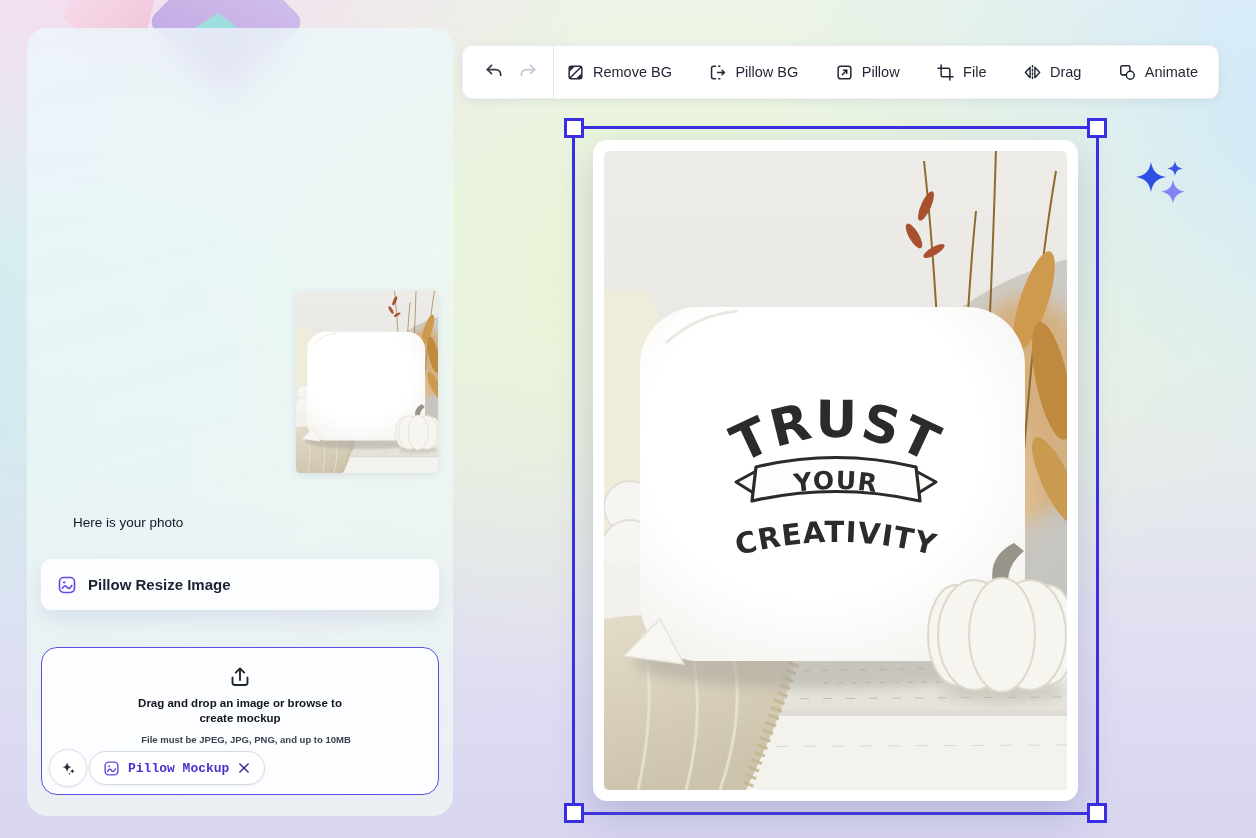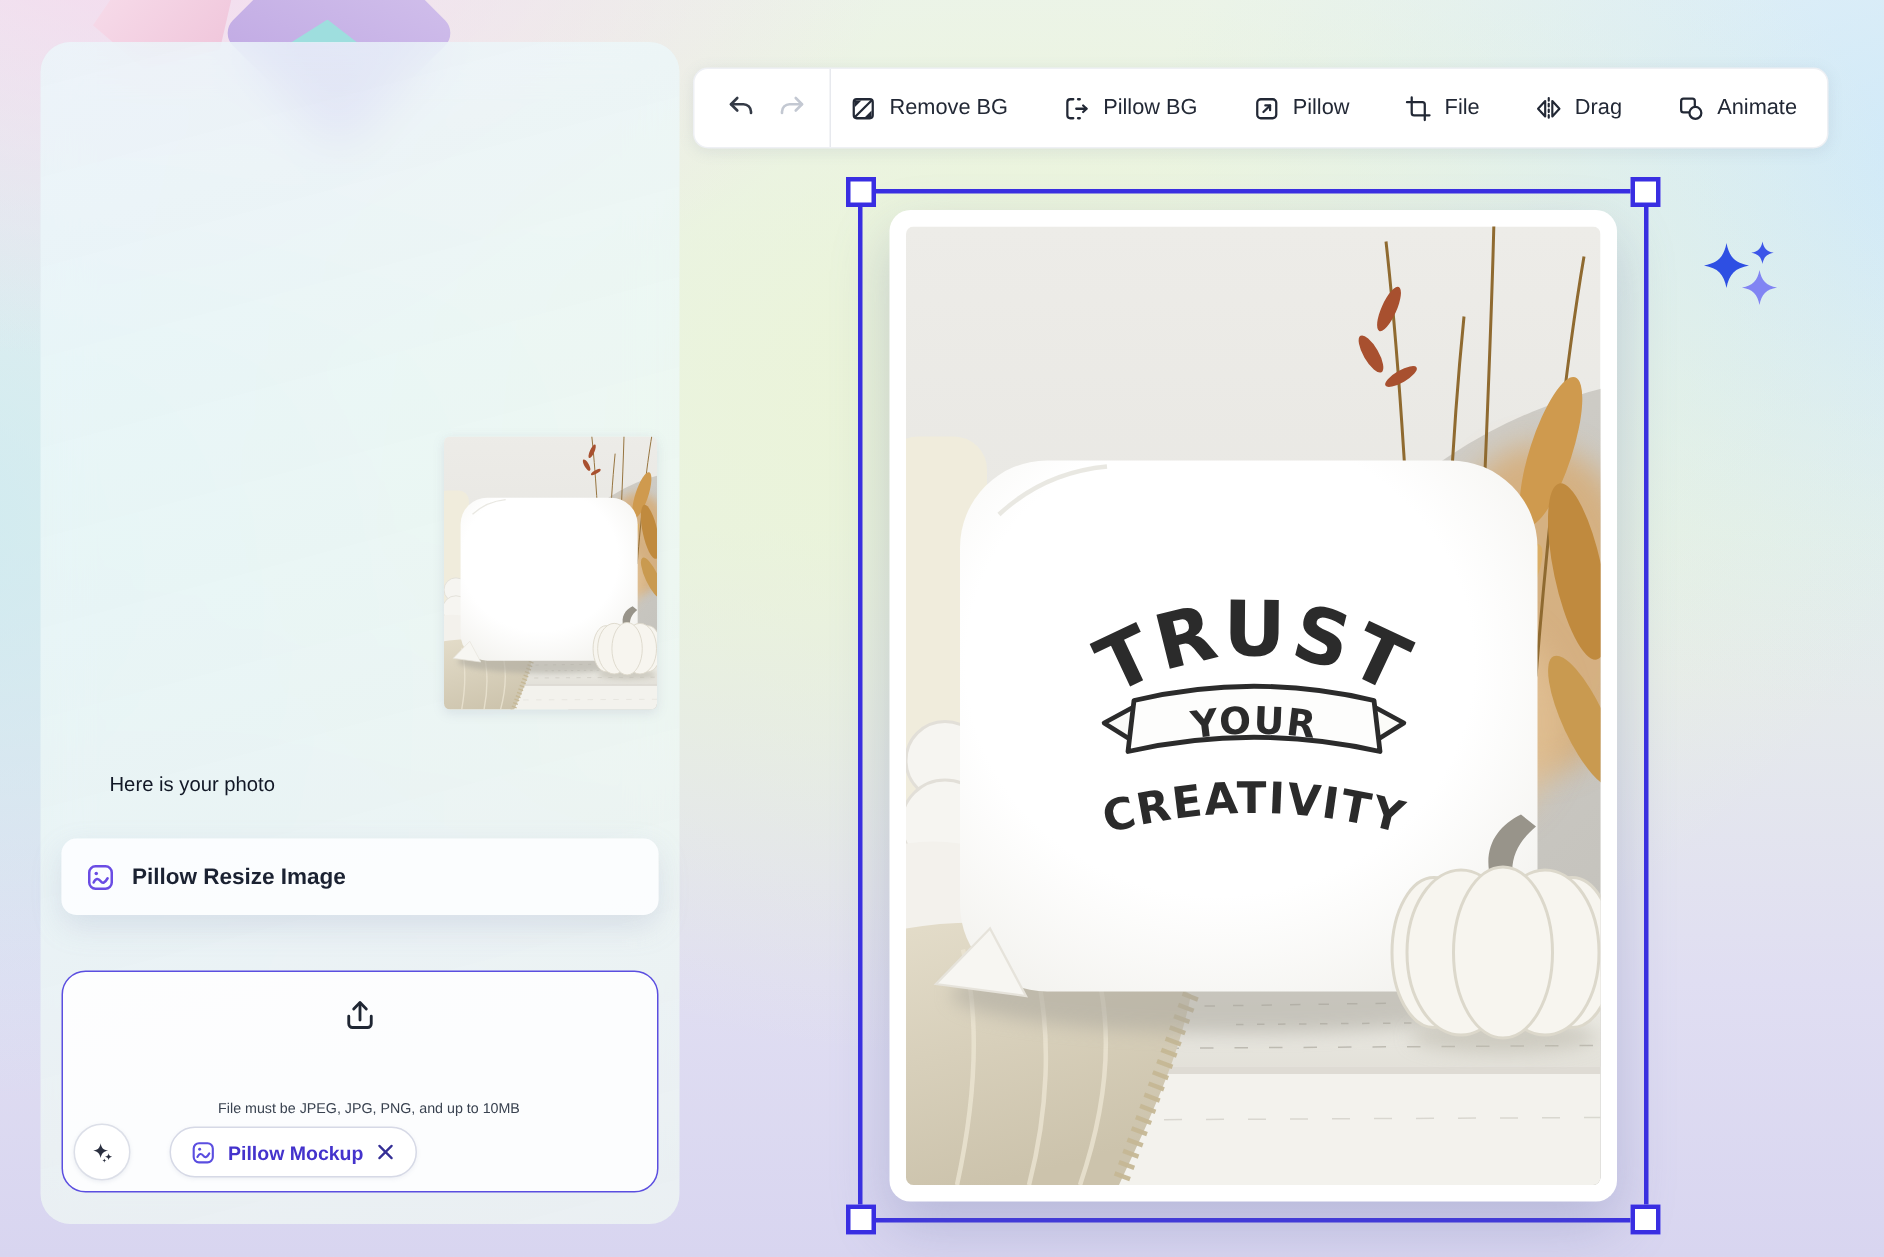--- a/index.html
+++ b/index.html
@@ -45,22 +45,22 @@
   .attach-card .aicon{ width:20px; height:20px; color:#6a4ce4; flex:0 0 auto; display:flex; }
   .attach-card .alabel{ font-size:15px; font-weight:bold; color:#1b2232; }
 
   .upload-box{ position:absolute; left:14px; top:619px; width:398px; height:148px;
     background:rgba(255,255,255,.88); border:1.6px solid #5b4ee0; border-radius:16px; }
   .up-icon{ position:absolute; left:50%; top:17px; transform:translateX(-50%);
     width:24px; height:24px; color:#1f2633; }
   .up-title{ position:absolute; left:0; right:0; top:48px; text-align:center;
     font-size:11.5px; font-weight:bold; color:#10151f; line-height:15px; }
   .up-hint{ position:absolute; left:12px; right:0; top:86px; text-align:center;
-    font-size:9.5px; color:#394250; }
-  .chip-row{ position:absolute; left:7px; bottom:7px; display:flex; align-items:center; gap:26px; }
+    font-size:9.5px; color:#394250;font-weight:bold; }
+  .chip-row{ position:absolute; left:7px; bottom:7px; display:flex; align-items:center; gap:2px;font-family:Liberation Mono, monospace; }
   .icon-circle-btn{ width:38px; height:38px; border-radius:50%; background:#fff;
     border:1px solid #dcdfe8; display:flex; align-items:center; justify-content:center;
     color:#2b3040; cursor:pointer; box-shadow:0 1px 3px rgba(130,140,170,.14); }
   .chip{ height:34px; background:#fff; border:1px solid #d6d9e6; border-radius:17px;
     display:flex; align-items:center; gap:8px; padding:0 13px; cursor:pointer;
     box-shadow:0 1px 3px rgba(130,140,170,.12); }
   .chip .cicon{ width:17px; height:17px; color:#5b4ee0; display:flex; }
   .chip .clabel{ font-size:13px; font-weight:bold; color:#4433cc; }
   .chip .cx{ width:14px; height:14px; color:#352f96; display:flex; cursor:pointer; }
 
@@ -221,20 +221,24 @@
     </div>
 
     <div class="upload-box">
       <span class="up-icon">
         <svg viewBox="0 0 24 24" fill="none" stroke="currentColor" stroke-width="1.9" stroke-linecap="round" stroke-linejoin="round">
           <path d="M12 15 V3.8"></path>
             <path d="M7.8 7.6 L12 3.4 L16.2 7.6"></path>
           <path d="M4.5 12.5 V17.5 A2.5 2.5 0 0 0 7 20 H17 A2.5 2.5 0 0 0 19.5 17.5 V12.5"></path>
         </svg>
       </span>
+      <div class="up-title">
+        <div>Drag and drop an image or browse to</div>
+        <div>create mockup</div>
+      </div>
       <div class="up-hint">File must be JPEG, JPG, PNG, and up to 10MB</div>
 
       <div class="chip-row">
         <button class="icon-circle-btn">
           <span style="display:flex">
             <svg width="17" height="17" viewBox="0 0 24 24" fill="currentColor">
               <path d="M10 3 C10.8 7.5 12.5 9.2 17 10 C12.5 10.8 10.8 12.5 10 17 C9.2 12.5 7.5 10.8 3 10 C7.5 9.2 9.2 7.5 10 3 Z"></path>
               <path d="M17.5 12.5 C17.9 14.6 18.7 15.4 20.8 15.8 C18.7 16.2 17.9 17 17.5 19.1 C17.1 17 16.3 16.2 14.2 15.8 C16.3 15.4 17.1 14.6 17.5 12.5 Z"></path>
               <path d="M13.5 17.5 C13.7 18.7 14.2 19.2 15.4 19.4 C14.2 19.6 13.7 20.1 13.5 21.3 C13.3 20.1 12.8 19.6 11.6 19.4 C12.8 19.2 13.3 18.7 13.5 17.5 Z"></path>
             </svg>

